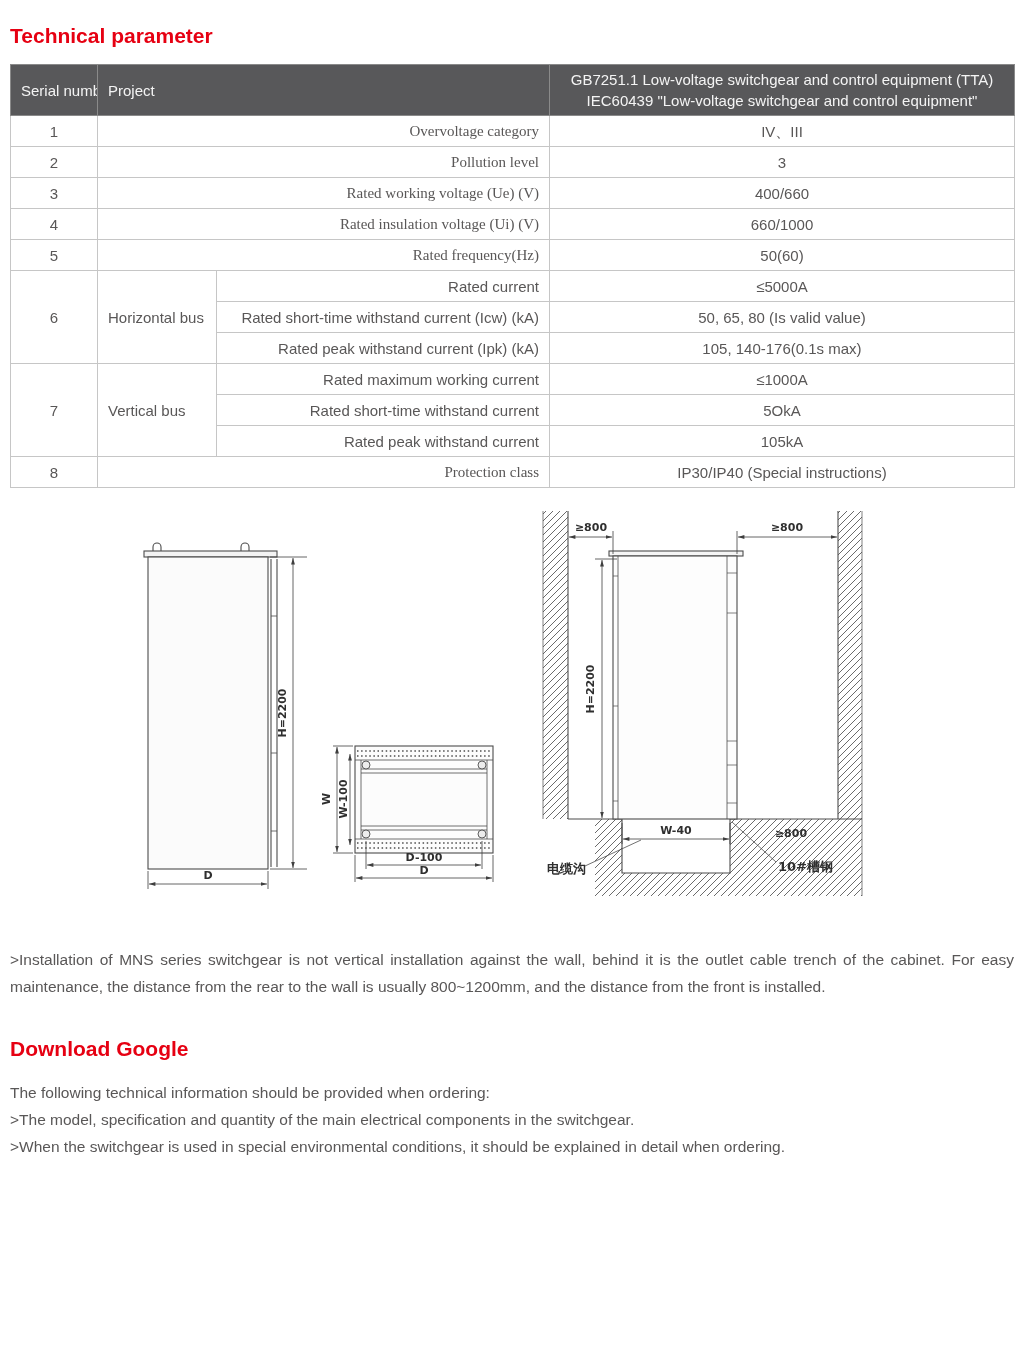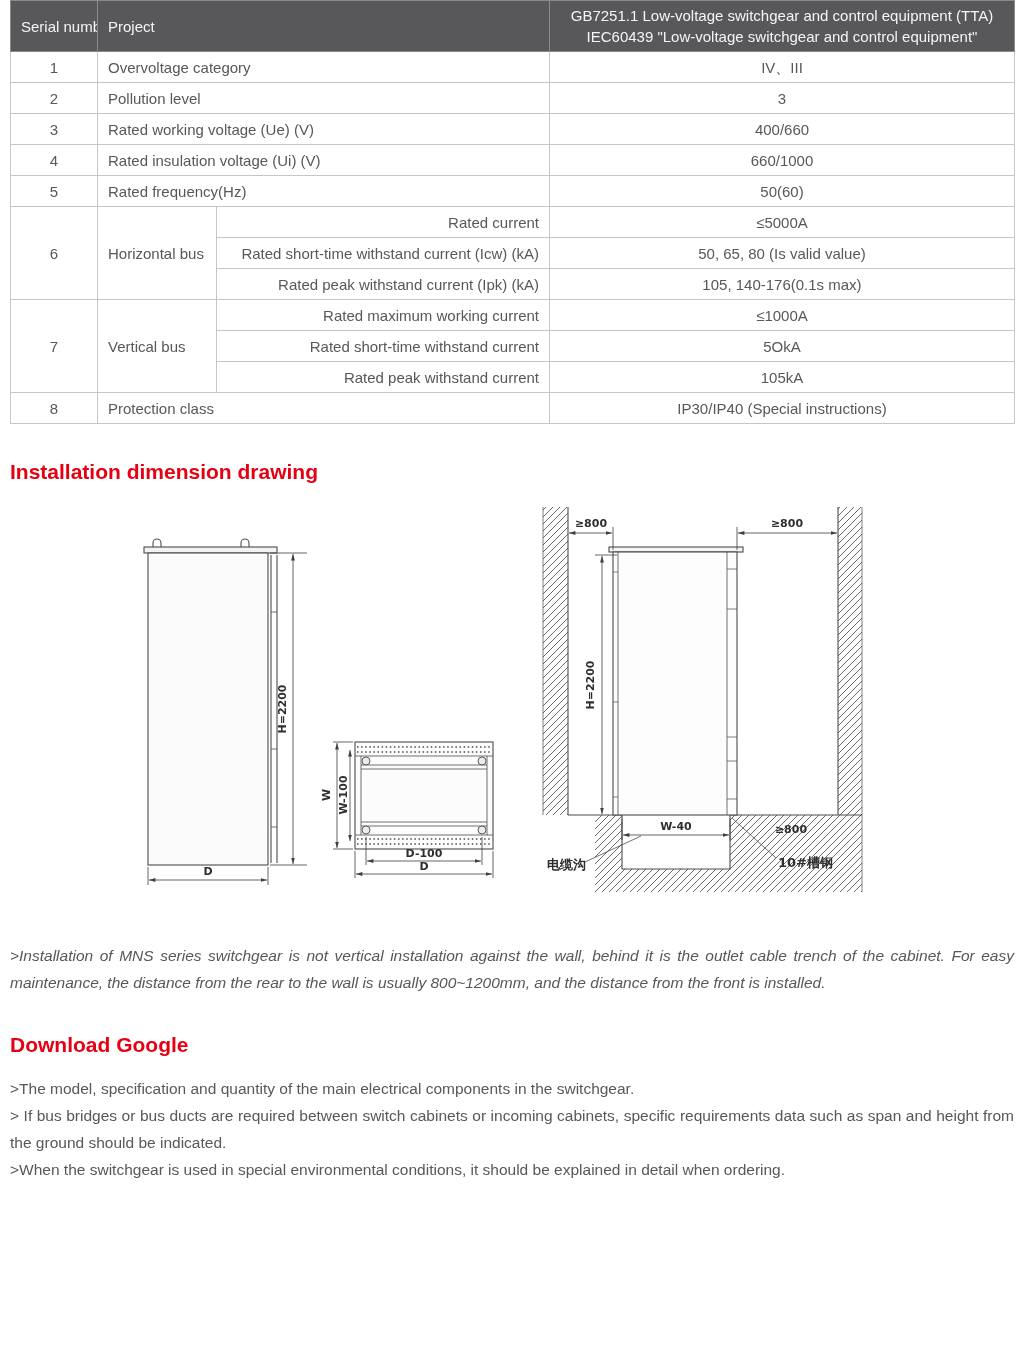--- a/index.html
+++ b/index.html
@@ -45,45 +45,46 @@
   table.spec thead th{
     background:#58585a;
     color:#f4f4f4;
     border-color:#8a8a8a;
     height:46px;
   }
   th.h-serial{text-align:center;}
   th.h-project{text-align:left;vertical-align:middle;}
   th.h-standard{text-align:center;padding:2px 4px;line-height:22px;}
   td.sn{text-align:center;}
-  td.proj{text-align:left;}
+  td.proj{text-align:right;font-family:Liberation Serif, serif;}
   td.grp{text-align:left;}
   td.sub{text-align:right;}
   td.val{text-align:center;}
 
   
   .drawing-wrap{margin:13px 0 0 105px;width:795px;height:412px;}
   svg text{fill:#2f2f2f;font-family:"DejaVu Sans","Liberation Sans",sans-serif;font-size:11px;font-weight:bold;}
   svg text.cjk{font-size:13px;}
 
   
   .para{
     font-size:15.5px;
     line-height:27px;
     margin:0;
     text-align:justify;
   }
-  #installation-note{margin-top:33px;font-style:italic;}
+  #installation-note{margin-top:33px;}
   .dl-block p{margin:0;}
 </style>
 </head>
 <body>
 
 <div class="page">
 
+  <h1 class="section-title" id="title-technical">Technical parameter</h1>
 
   <table class="spec">
     <colgroup>
         <col class="c-sn">
         <col class="c-grp">
         <col class="c-sub">
         <col class="c-val">
       </colgroup>
     <thead>
       <tr>
@@ -153,21 +154,20 @@
       </tr>
 
       <tr>
         <td class="sn">8</td>
         <td class="proj" colspan="2">Protection class</td>
         <td class="val">IP30/IP40 (Special instructions)</td>
       </tr>
     </tbody>
   </table>
 
-  <h1 class="section-title" id="title-installation">Installation dimension drawing</h1>
 
   <div class="drawing-wrap">
     <svg width="795" height="412" viewBox="0 0 795 412">
       <defs>
         <marker id="ae" orient="auto" markerWidth="9" markerHeight="7" refX="8" refY="3">
           <path d="M0,0.6 L8,3 L0,5.4 Z" fill="#3f3f3f"></path>
         </marker>
         <marker id="as" orient="auto" markerWidth="9" markerHeight="7" refX="0" refY="3">
           <path d="M8,0.6 L0,3 L8,5.4 Z" fill="#3f3f3f"></path>
         </marker>
@@ -314,19 +314,19 @@
         <text class="cjk" x="663" y="370" stroke="none">10#槽钢</text>
       </g>
     </svg>
   </div>
 
   <p class="para" id="installation-note">&gt;Installation of MNS series switchgear is not vertical installation against the wall, behind it is the outlet cable trench of the cabinet. For easy maintenance, the distance from the rear to the wall is usually 800~1200mm, and the distance from the front is installed.</p>
 
   <h1 class="section-title" id="title-download">Download Google</h1>
 
   <div class="dl-block">
+    <p class="para">The following technical information should be provided when ordering:</p>
     <p class="para">&gt;The model, specification and quantity of the main electrical components in the switchgear.</p>
-    <p class="para">&gt; If bus bridges or bus ducts are required between switch cabinets or incoming cabinets, specific requirements data such as span and height from the ground should be indicated.</p>
     <p class="para">&gt;When the switchgear is used in special environmental conditions, it should be explained in detail when ordering.</p>
 
   </div>
 
 </div>
 
 </body></html>

